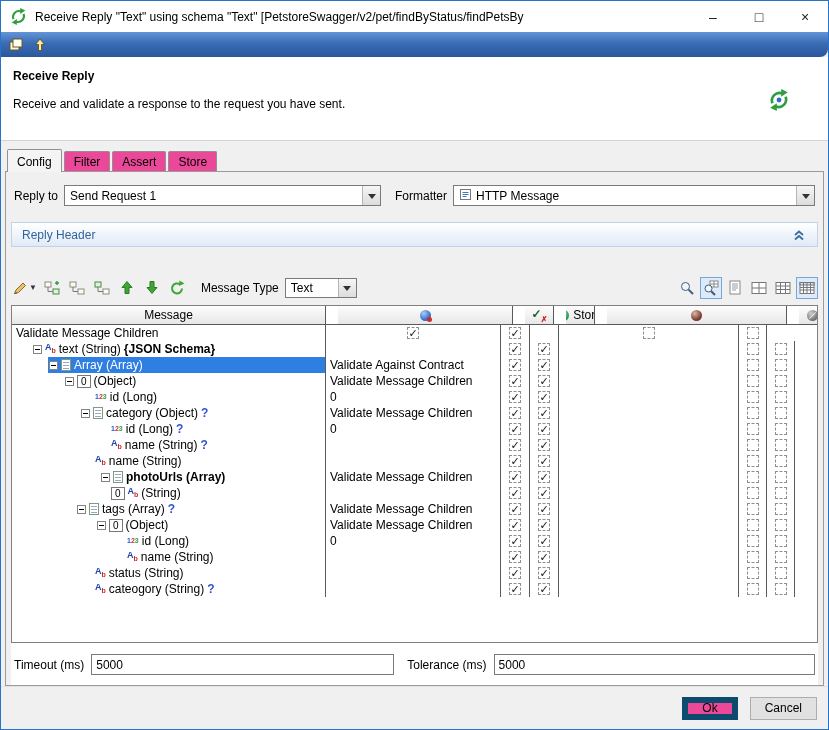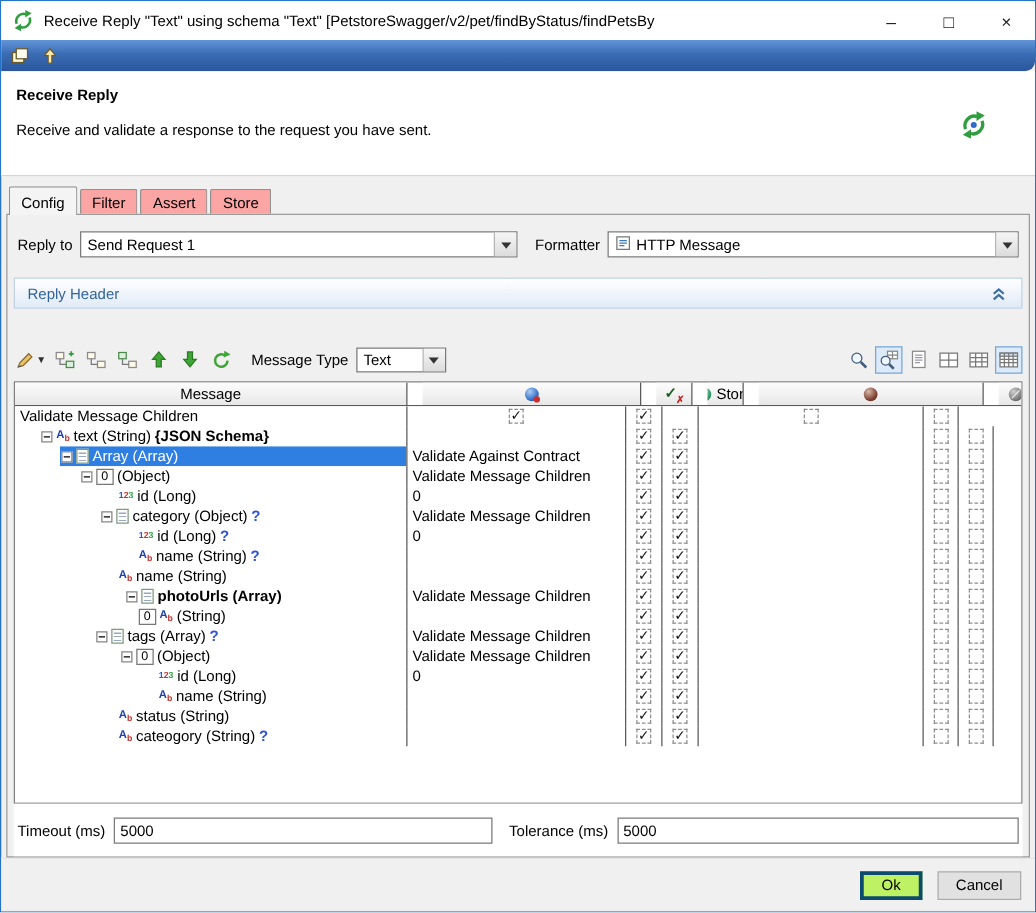--- a/index.html
+++ b/index.html
@@ -23,33 +23,33 @@
   .bluebar .tb-ic { display:flex; align-items:center; }
 
   
   .header-panel { height:84px; background:#fff; position:relative; padding:12px 12px 0; border-bottom:1px solid #d4d4d4; flex:0 0 auto; }
   .header-title { font-weight:700; }
   .header-desc { margin-top:14px; }
   .header-icon { position:absolute; right:38px; top:32px; width:22px; height:22px; }
 
   
   .tab-strip { display:flex; margin:8px 0 0 6px; height:22px; position:relative; z-index:2; align-items:flex-end; flex:0 0 auto; }
-  .tab { padding:3px 9px 2px; margin-right:2px; border:1px solid #919191; border-bottom:none; background:#fca5a5;
+  .tab { padding:3px 9px 2px; margin-right:2px; border:1px solid #919191; border-bottom:none; background:#ec4899;
     border-radius:2px 2px 0 0; height:20px; }
   .tab.active { background:#f4f4f4; height:23px; padding-top:5px; margin-bottom:-1px; }
 
   
   .main-panel { position:relative; margin:0 4px; border:1px solid #9b9b9b; background:#f0f0f0; flex:1; z-index:1; }
 
   .form-row { position:absolute; top:13px; left:8px; right:8px; display:flex; align-items:center; gap:6px; }
   .combo { height:21px; border:1px solid #7a7a7a; background:#fff; display:flex; align-items:center; padding-left:5px; gap:4px; }
   .combo .arrow-zone { margin-left:auto; width:18px; align-self:stretch; border-left:1px solid #b5b5b5;
     background:linear-gradient(#f6f6f6,#dcdcdc); display:flex; align-items:center; justify-content:center; }
   .combo .arrow-zone::after { content:""; border:4px solid transparent; border-top:5px solid #333; margin-top:5px; }
-  .combo.reply-to { width:350px; }
+  .combo.reply-to { width:317px; }
   .combo.formatter { flex:1; }
   .fmt-label { margin-left:8px; }
 
   .section-bar { position:absolute; top:50px; left:5px; right:5px; height:25px; border:1px solid #c2d3e8;
     background:linear-gradient(#ffffff,#e0eaf7); display:flex; align-items:center; padding:0 10px; color:#31639c; }
   .section-bar .chev { margin-left:auto; display:flex; }
 
   
   .toolbar { position:absolute; top:102px; left:5px; right:5px; height:27px; display:flex; align-items:center; gap:3px; }
   .tb-btn { height:22px; min-width:22px; display:flex; align-items:center; justify-content:center; border:1px solid transparent; background:transparent; }
@@ -116,21 +116,21 @@
   .txt-input { height:21px; border:1px solid #7a7a7a; background:#fff; padding:0 4px; font-family:"Liberation Sans",sans-serif; font-size:12px; }
   .txt-input.timeout { width:303px; }
   .txt-input.tolerance { flex:1; }
   .tol-label { margin-left:6px; }
 
   
   .footer { height:43px; background:#f0f0f0; display:flex; align-items:center; justify-content:flex-end; gap:12px;
     padding:0 11px; flex:0 0 auto; border-top:1px solid #e2e2e2; }
   .btn { height:23px; display:flex; align-items:center; justify-content:center; background:#e1e1e1;
     border:1px solid #adadad; padding:0 14px; }
-  .btn.default { background:#bef264; border:3px solid #0c4a6e; }
+  .btn.default { background:#ec4899; border:6px solid #0c4a6e; }
 </style>
 </head>
 <body>
 
 <div class="window">
 
   <div class="titlebar">
     <span class="app-icon">
       <svg width="17" height="17" viewBox="0 0 20 20">
           <path d="M4 13 a7 7 0 0 1 9-9" stroke="#2e9e3e" stroke-width="2.4" fill="none"></path>

